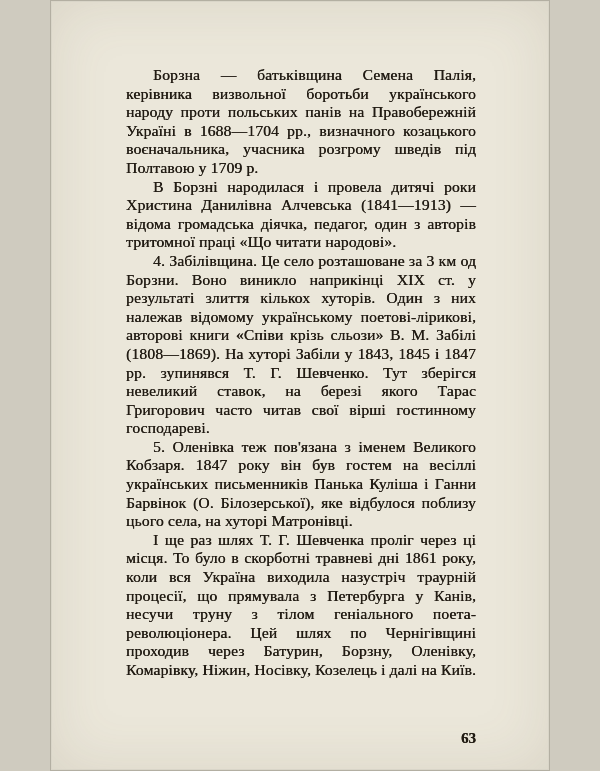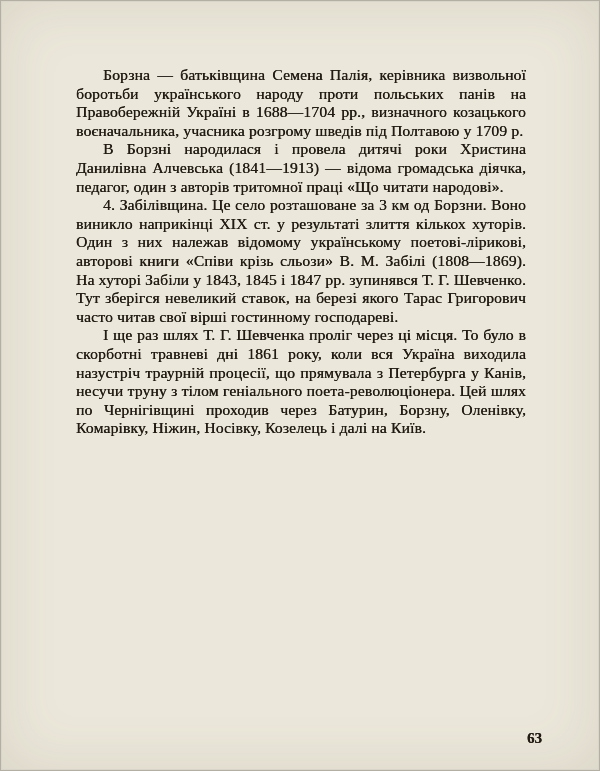--- a/index.html
+++ b/index.html
@@ -2,21 +2,21 @@
 <html lang="uk"><head>
 <meta charset="utf-8">
 <style>
   html, body {
     margin: 0;
     padding: 0;
     background: #cfcbbf;
   }
   .scan-page {
     position: relative;
-    width: 600px;
+    width: 500px;
     height: 771px;
     margin: 0 auto;
     background: #ebe7da;
     box-shadow:
       inset 0 0 0 1px #b3afa2,
       inset 0 0 0 2px #d9d5c8,
       inset 0 0 60px rgba(110, 100, 80, 0.14);
     overflow: hidden;
     font-family: "Liberation Serif", "DejaVu Serif", serif;
     color: #221c14;
@@ -34,39 +34,40 @@
   }
   .text-block p {
     margin: 0;
     padding: 0;
     text-indent: 27px;
   }
   .italic {
   }
   .page-number {
     position: absolute;
-    right: 58px;
+    right: 74px;
     bottom: 24px;
     font-size: 15px;
     font-weight: 700;
     text-shadow: 0.3px 0 0 currentColor;
   }
 </style>
 </head>
 <body>
 
 <div class="scan-page">
   <div class="text-block">
 
     <p><span>Борзна — батьківщина Семена Палія, керівника визвольної боротьби українського народу проти польських панів на Правобережній Україні в 1688—1704 рр., визначного козацького воєначальника, учасника розгрому шведів під Полтавою у 1709 р.</span></p>
 
     <p><span>В Борзні народилася і провела дитячі роки Христина Данилівна Алчевська (1841—1913) — відома громадська діячка, педагог, один з авторів тритомної праці «Що читати народові».</span></p>
 
 
     <p><span class="italic">4. Забілівщина.</span><span> Це село розташоване за 3 </span><span class="italic">км</span><span> од Борзни. Воно виникло наприкінці XIX ст. у результаті злиття кількох хуторів. Один з них належав відомому українському поетові-лірикові, авторові книги «Співи крізь сльози» В. М. Забілі (1808—1869). На хуторі Забіли у 1843, 1845 і 1847 рр. зупинявся Т. Г. Шевченко. Тут зберігся невеликий ставок, на березі якого Тарас Григорович часто читав свої вірші гостинному господареві.</span></p>
 
+    <p><span class="italic">5. Оленівка</span><span> теж пов'язана з іменем Великого Кобзаря. 1847 року він був гостем на весіллі українських письменників Панька Куліша і Ганни Барвінок (О. Білозерської), яке відбулося поблизу цього села, на хуторі Матронівці.</span></p>
 
     <p><span>І ще раз шлях Т. Г. Шевченка проліг через ці місця. То було в скорботні травневі дні 1861 року, коли вся Україна виходила назустріч траурній процесії, що прямувала з Петербурга у Канів, несучи труну з тілом геніального поета-революціонера. Цей шлях по Чернігівщині проходив через Батурин, Борзну, Оленівку, Комарівку, Ніжин, Носівку, Козелець і далі на Київ.</span></p>
 
   </div>
 
   <div class="page-number">63</div>
 </div>
 
 </body></html>

